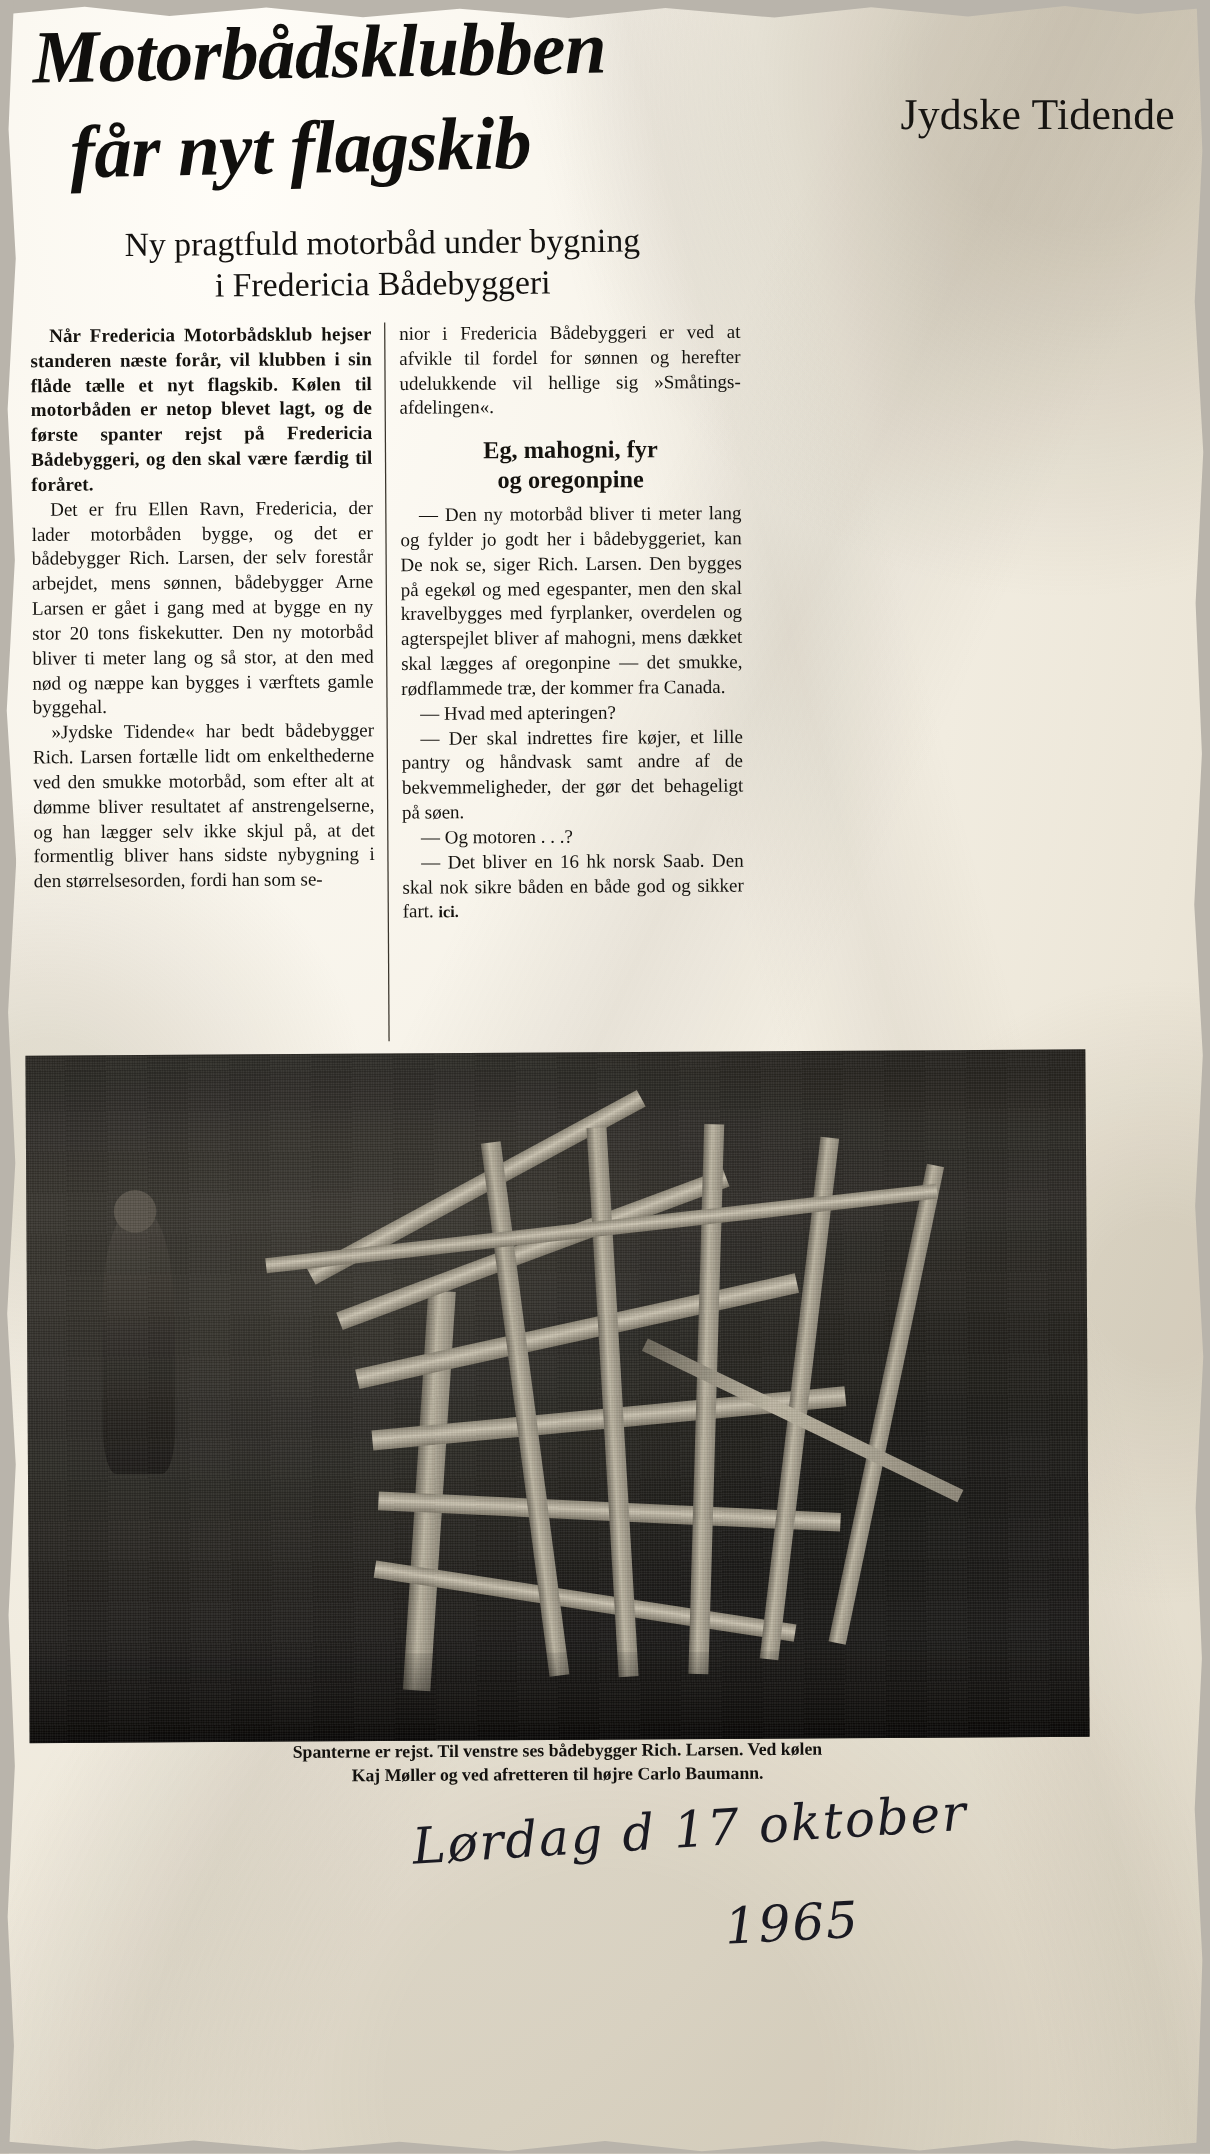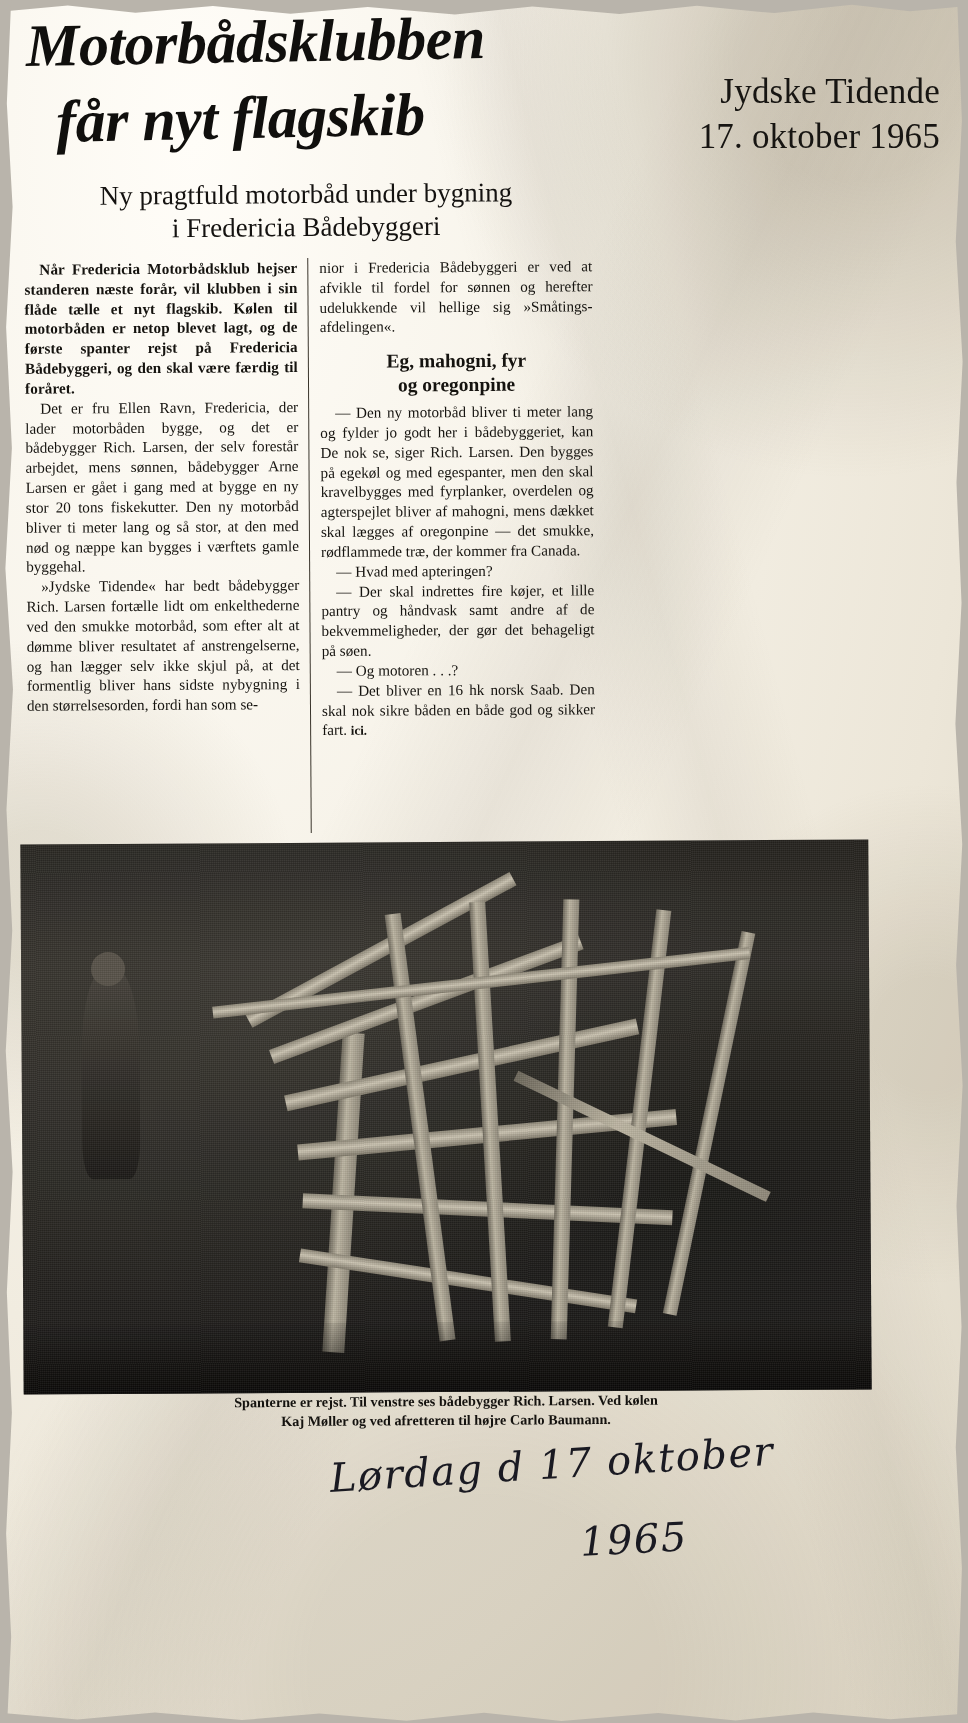--- a/index.html
+++ b/index.html
@@ -120,21 +120,20 @@
 
 <div id="clipping">
 
   <div id="headline">
     <div class="hl-1">Motorbådsklubben</div>
     <div class="hl-2">får nyt flagskib</div>
   </div>
 
   <div id="masthead">
     <div class="mh-name">Jydske Tidende</div>
-    <div class="mh-date">17. oktober 1965</div>
   </div>
 
   <div id="deck">
     <div>Ny pragtfuld motorbåd under bygning</div>
     <div>i Fredericia Bådebyggeri</div>
   </div>
 
   <div id="body-cols">
 
     <div class="col left">

